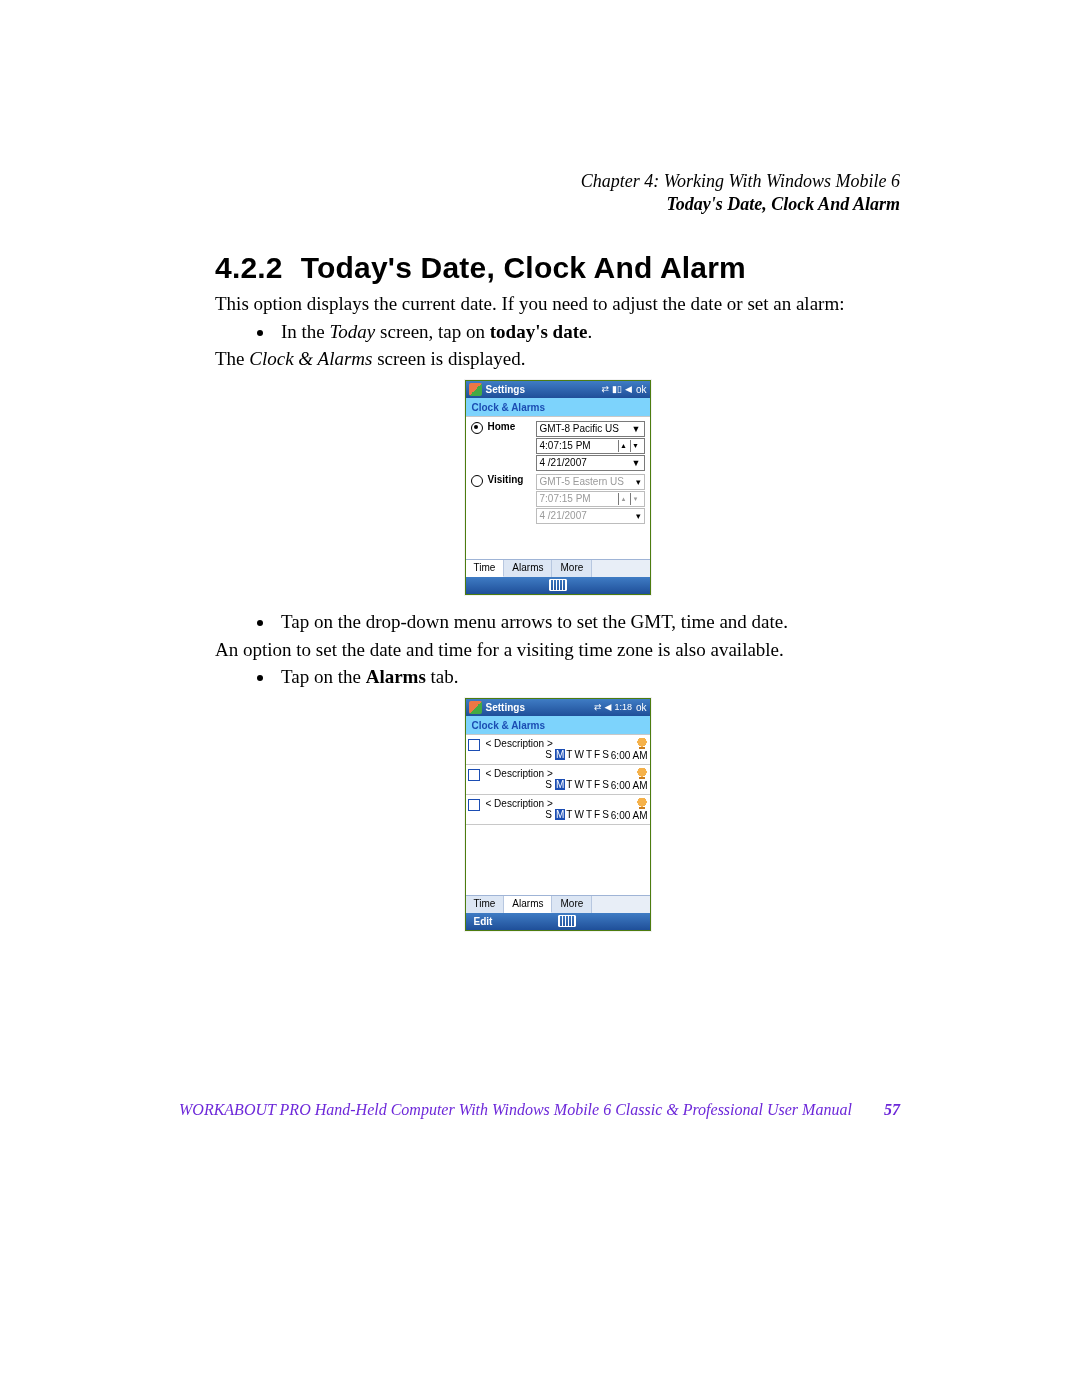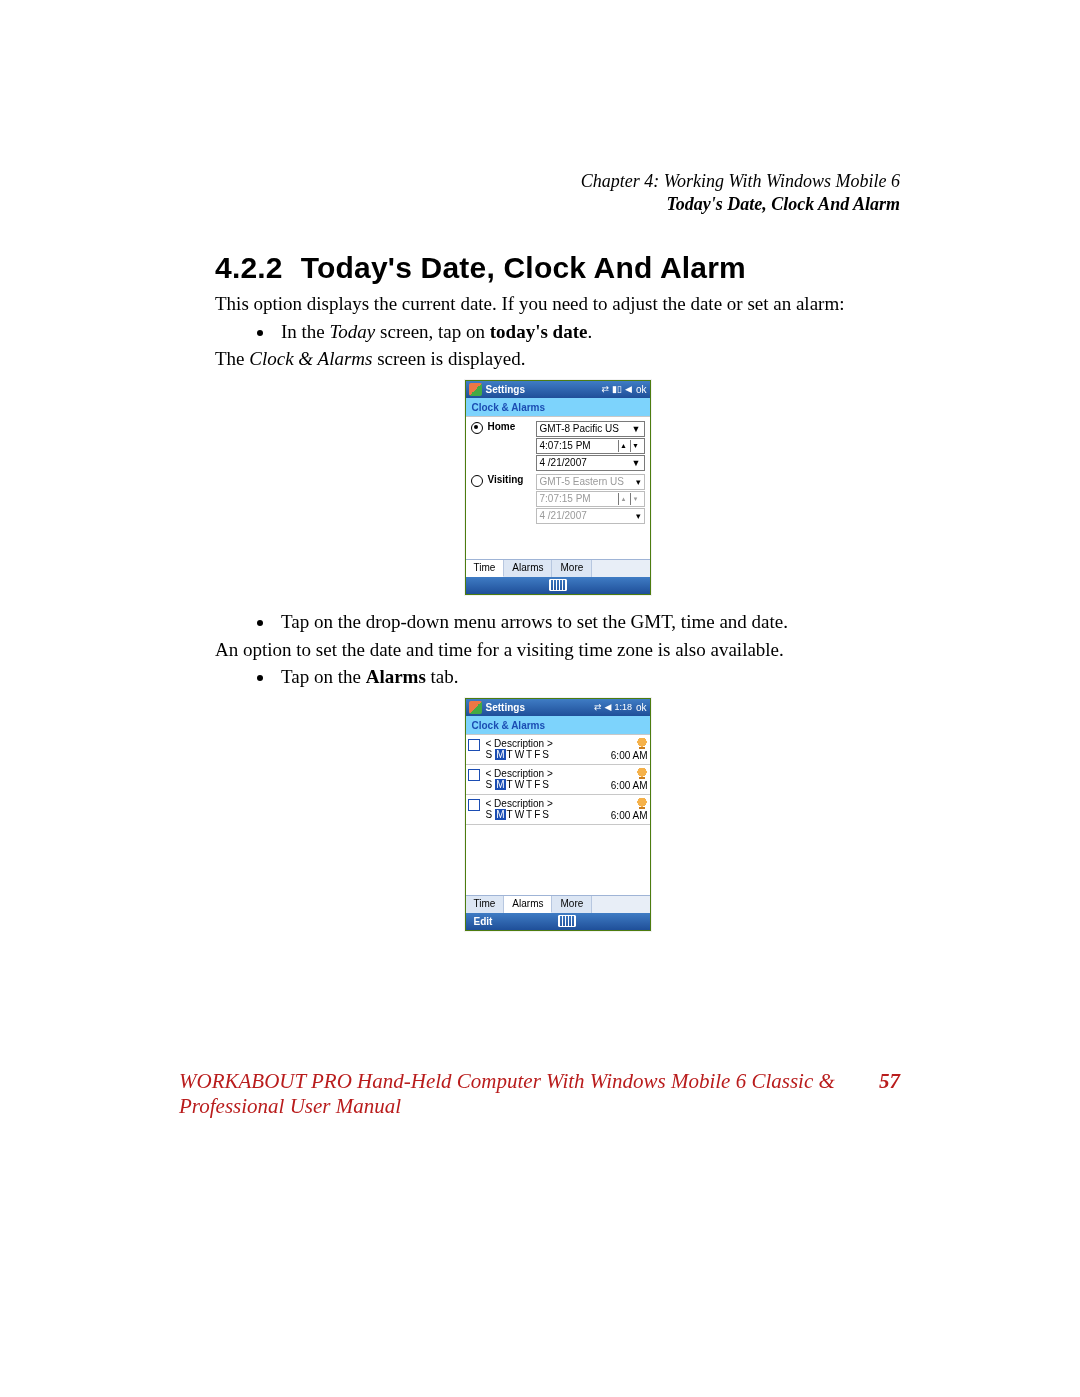--- a/index.html
+++ b/index.html
@@ -143,37 +143,37 @@
   .alarm-row {
     border-bottom:1px solid #c8c8c8;
     padding:3px 2px 3px 2px;
     display:flex; align-items:flex-start;
   }
   .chk {
     width:10px;height:10px;border:1px solid #1b4db3;margin-right:6px;margin-top:1px;flex:none;
   }
   .alarm-left { flex:1; }
   .alarm-desc { font-size:10px; }
-  .alarm-days { font-size:10px; letter-spacing:2px; }
+  .alarm-days { font-size:10px; letter-spacing:2px;text-align:right; }
   .alarm-days .on{ background:#1b4db3; color:#fff; padding:0 1px; letter-spacing:0; margin:0 1px; }
   .alarm-right { text-align:right; font-size:10px; }
   .bell {
     display:inline-block;width:12px;height:10px;
     background: radial-gradient(circle at 50% 40%, #f5b14a 0 55%, transparent 56%);
     position:relative;
   }
   .bell::after{content:"";position:absolute;left:3px;right:3px;bottom:-1px;height:2px;background:#cc7d1b;}
 
   .footer {
     position:absolute;
     left:179px; right:180px; bottom:278px;
     font-style: italic;
-    font-size: 21px;
+    font-size: 16px;
     display:flex; align-items:baseline;
-    color:#b91c1c;
+    color:#6d28d9;
   }
   .footer .title { flex:1; }
   .footer .page-num { font-style: italic; font-weight: bold; margin-left:30px; }
 </style>
 </head>
 <body>
 
 <div class="page">
   <div class="running-head">
     <div>Chapter  4:  Working With Windows Mobile 6</div>

